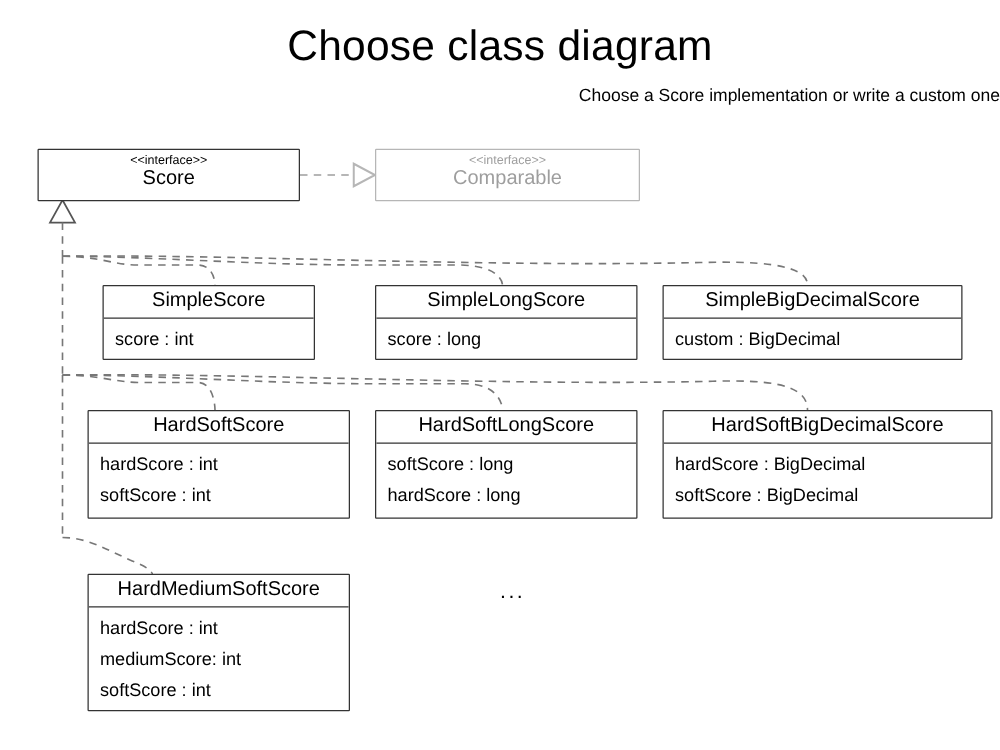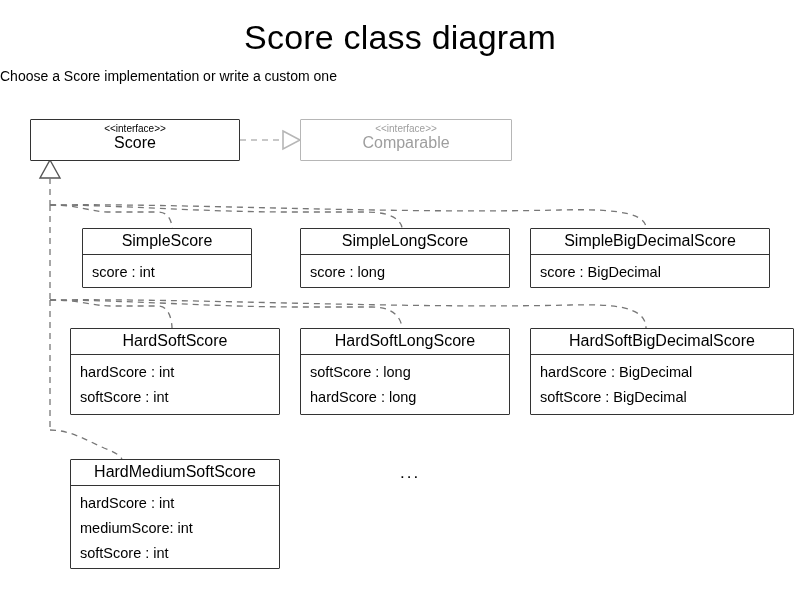--- a/index.html
+++ b/index.html
@@ -36,21 +36,21 @@
     text-align: center;
     font-size: 34px;
     font-weight: normal;
     letter-spacing: 0.2px;
   }
   .subtitle {
     position: absolute;
     left: 0;
     top: 68px;
     width: 800px;
-    text-align: left;
+    text-align: right;
     font-size: 14px;
   }
   .uml-box {
     position: absolute;
     box-sizing: border-box;
     border: 1px solid #333333;
     border-radius: 1px;
     background: #ffffff;
     overflow: hidden;
   }
@@ -88,21 +88,21 @@
     position: absolute;
     font-size: 17px;
     letter-spacing: 2px;
   }
 </style>
 </head>
 <body>
 
 <div id="canvas">
 
-  <div class="title">Score class diagram</div>
+  <div class="title">Choose class diagram</div>
   <div class="subtitle">Choose a Score implementation or write a custom one</div>
 
   <svg id="edges" viewBox="0 0 800 600">
      Comparable (dashed realization) --&gt;
     <g>
       <line x1="240" y1="140" x2="283" y2="140" stroke="#b6b6b6" stroke-width="1.6" stroke-dasharray="6,5"></line>
       <polygon points="283,131 300,140 283,149" fill="#ffffff" stroke="#b6b6b6" stroke-width="1.6"></polygon>
     </g>
 
     
@@ -156,21 +156,21 @@
     <div class="uml-sep"></div>
     <div class="uml-body">
       <div>score : long</div>
     </div>
   </div>
 
   <div class="uml-box" style="left:530px; top:228px; width:240px; height:60px;">
     <div class="uml-head">SimpleBigDecimalScore</div>
     <div class="uml-sep"></div>
     <div class="uml-body">
-      <div>score : BigDecimal</div>
+      <div>custom : BigDecimal</div>
     </div>
   </div>
 
   <div class="uml-box" style="left:70px; top:328px; width:210px; height:87px;">
     <div class="uml-head">HardSoftScore</div>
     <div class="uml-sep"></div>
     <div class="uml-body">
       <div>hardScore : int</div>
       <div>softScore : int</div>
     </div>

